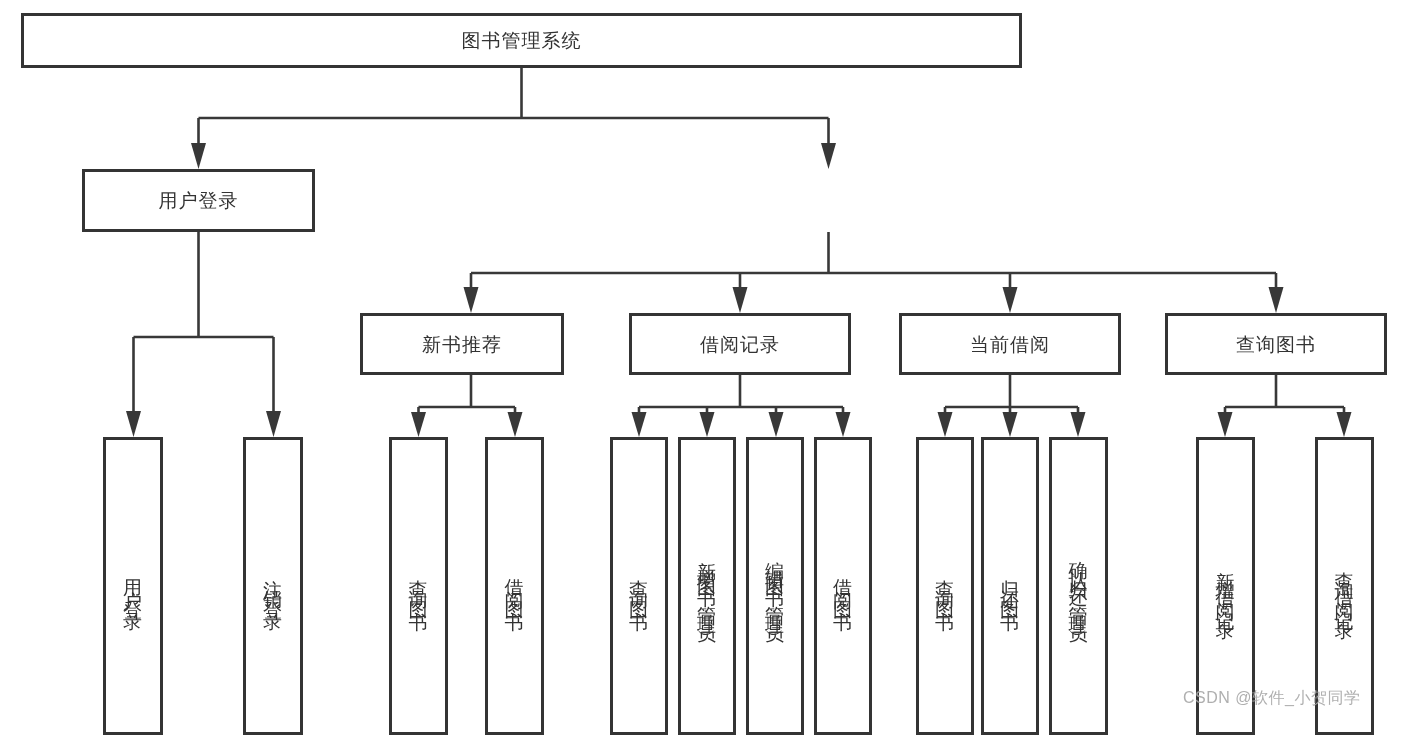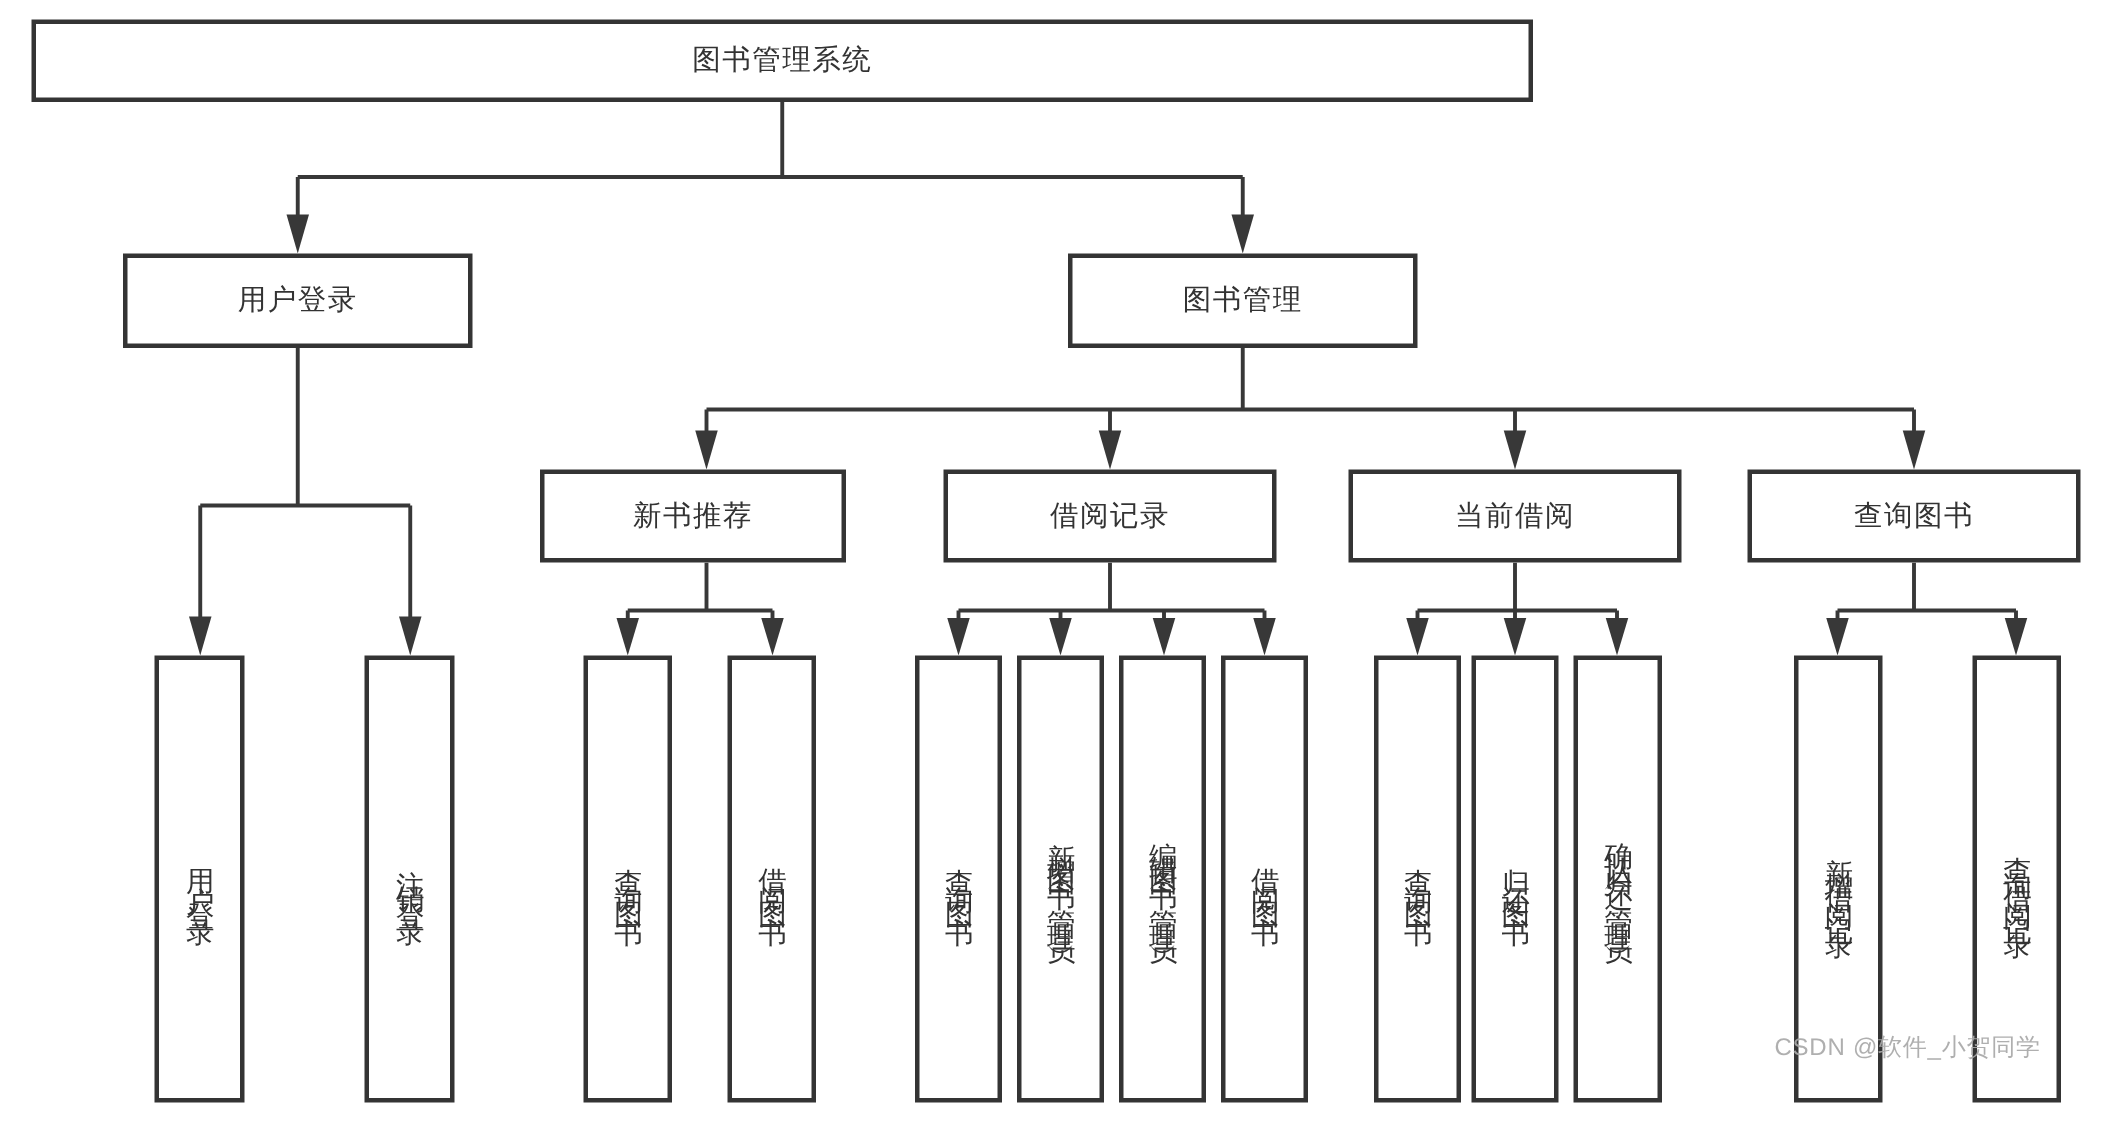--- a/index.html
+++ b/index.html
@@ -147,23 +147,20 @@
     </g>
   </svg>
 
   <div class="box" style="left:21px; top:13px; width:1001px; height:55px;">
     <span class="hlabel">图书管理系统</span>
   </div>
 
   <div class="box" style="left:82px; top:169px; width:233px; height:63px;">
     <span class="hlabel">用户登录</span>
   </div>
-  <div class="box" style="left:712px; top:169px; width:233px; height:63px;">
-    <span class="hlabel">图书管理</span>
-  </div>
 
   <div class="box" style="left:360px; top:313px; width:204px; height:62px;">
     <span class="hlabel">新书推荐</span>
   </div>
   <div class="box" style="left:629px; top:313px; width:222px; height:62px;">
     <span class="hlabel">借阅记录</span>
   </div>
   <div class="box" style="left:899px; top:313px; width:222px; height:62px;">
     <span class="hlabel">当前借阅</span>
   </div>

